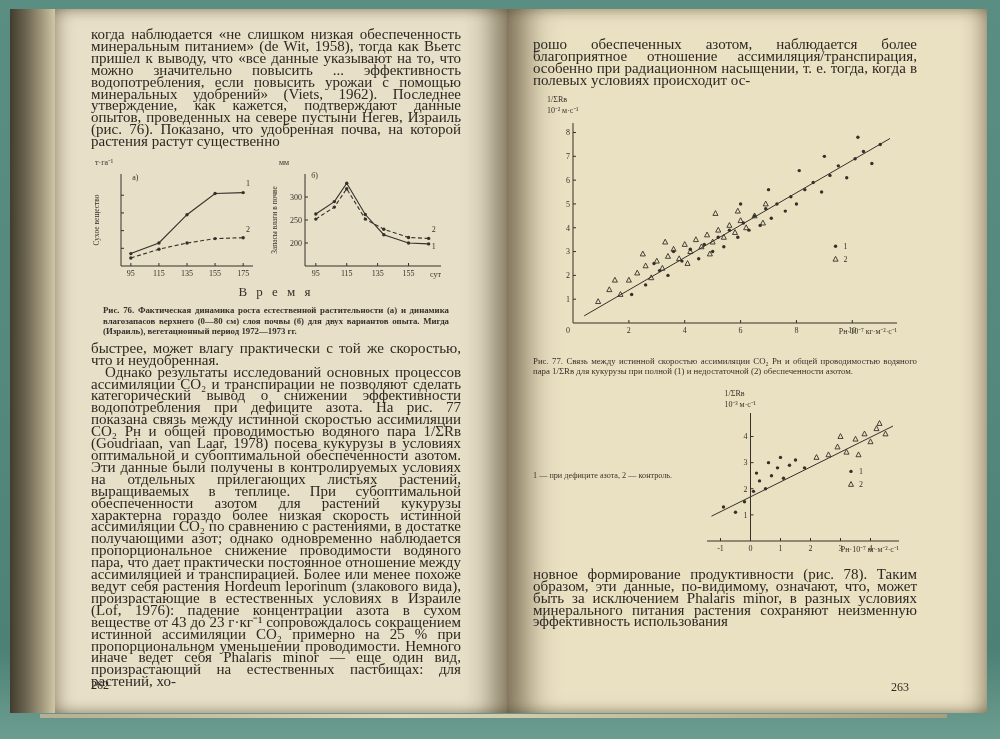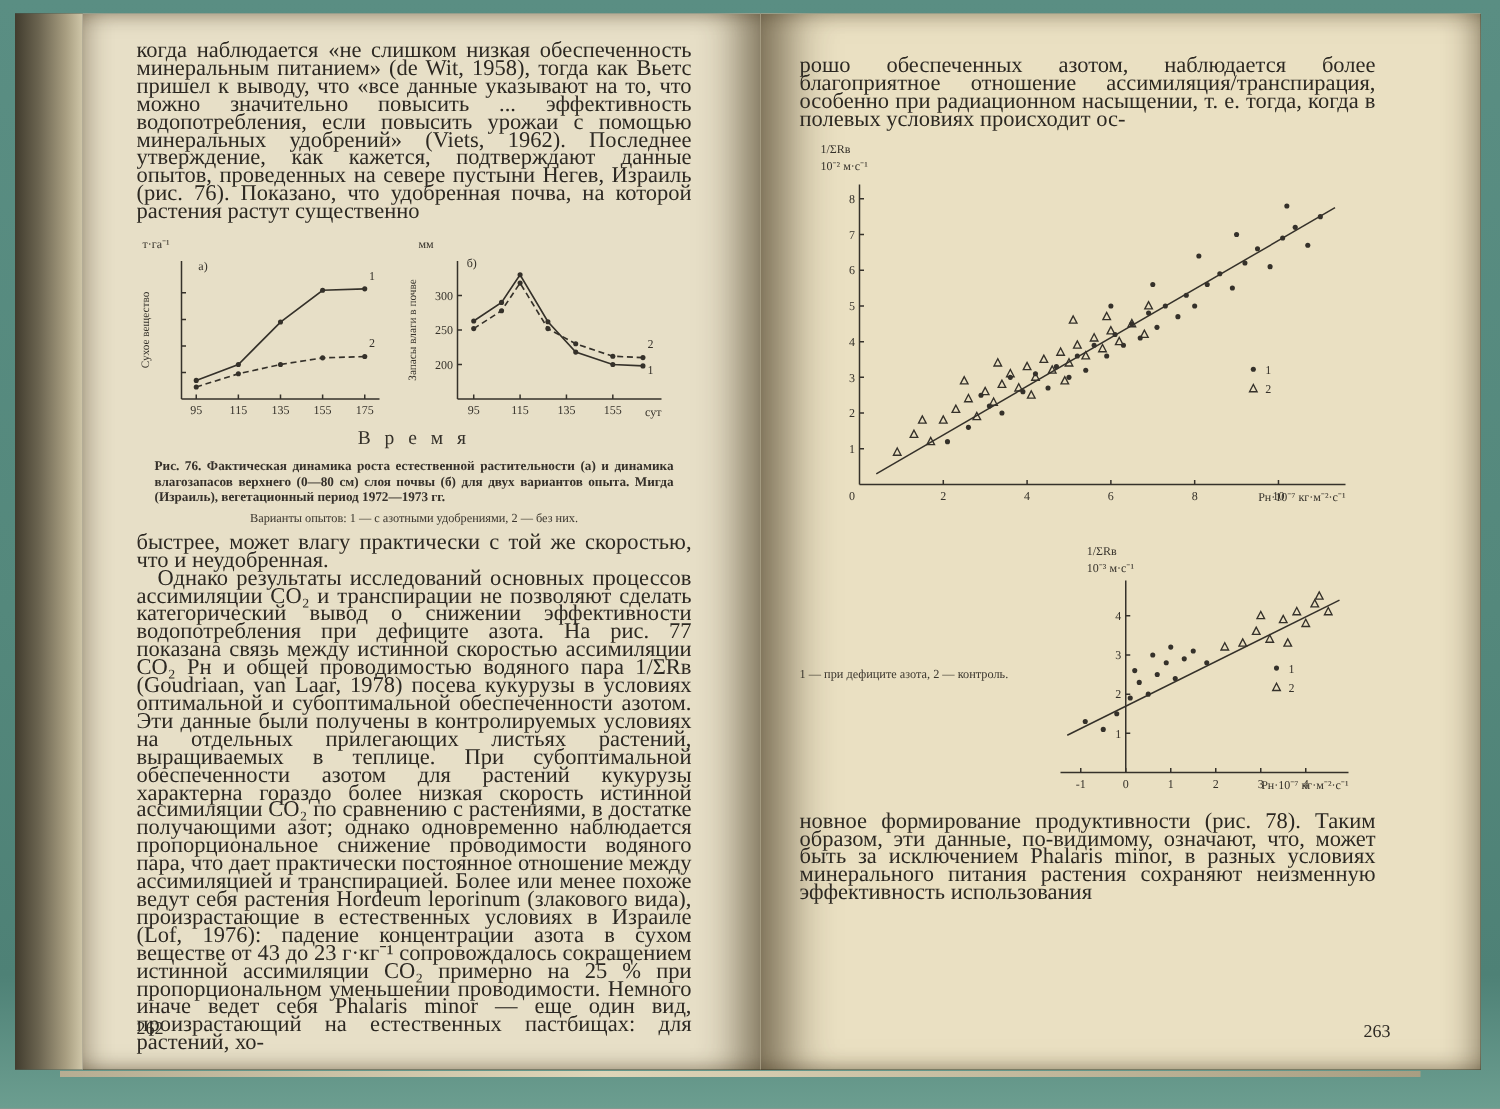--- a/index.html
+++ b/index.html
@@ -22,21 +22,21 @@
   .caption{font-size:8.8px;line-height:10.6px;text-align:justify;color:#35302a;margin:5px 0 0 0;}
   .fig76 .caption{padding:0 12px;font-weight:bold;}
   .note{font-size:8.2px;line-height:10px;text-align:center;color:#3a352d;margin:4px 0 6px 0;}
   .chart-center{display:flex;justify-content:center;margin:6px 0 2px 0;}
   .fig78-row{display:flex;align-items:center;gap:8px;margin:10px 0 4px 0;}
   .fig78-capblock{width:152px;flex:none;}
   .fig78-capblock .caption{text-align:justify;}
   .fig78-capblock .note{text-align:left;margin-top:6px;}
   .page-num{position:absolute;font-size:12px;color:#2c2822;}
   .page-num.pn-left{left:36px;bottom:20px;}
-  .page-num.pn-right{right:60px;bottom:18px;}
+  .page-num.pn-right{right:78px;bottom:18px;}
   svg.chart{display:block;}
   .tk{font-family:"Liberation Serif",serif;font-size:8px;fill:#35312a;}
   .small{font-size:7.5px;}
 </style>
 </head>
 <body>
 
 <div class="book">
   <div class="edge-stack"></div>
 
@@ -121,21 +121,20 @@
                 <text x="162.72727272727272" y="75.96000000000001" class="tk">2</text>
                 <text x="162.72727272727272" y="93.44" class="tk">1</text>
                 <text x="10" y="9" class="tk">мм</text>
                 <text x="172" y="121" text-anchor="end" class="tk">сут</text>
                 <text x="8" y="64" text-anchor="middle" class="tk small" transform="rotate(-90 8 64)">Запасы влаги в почве</text>
               </svg>
             </div>
         </div>
         <div class="time-label">В р е м я</div>
         <figcaption class="caption">Рис. 76. Фактическая динамика роста естественной растительности (а) и динамика влагозапасов верхнего (0—80 см) слоя почвы (б) для двух вариантов опыта. Мигда (Израиль), вегетационный период 1972—1973 гг.</figcaption>
-        <div class="note">Варианты опытов: 1 — с азотными удобрениями, 2 — без них.</div>
       </figure>
 
       <p class="body-text">быстрее, может влагу практически с той же скоростью, что и неудобренная.</p>
       <p class="body-text indent">Однако результаты исследований основных процессов ассимиляции CO₂ и транспирации не позволяют сделать категорический вывод о снижении эффективности водопотребления при дефиците азота. На рис. 77 показана связь между истинной скоростью ассимиляции CO₂ Pн и общей проводимостью водяного пара 1/ΣRв (Goudriaan, van Laar, 1978) посева кукурузы в условиях оптимальной и субоптимальной обеспеченности азотом. Эти данные были получены в контролируемых условиях на отдельных прилегающих листьях растений, выращиваемых в теплице. При субоптимальной обеспеченности азотом для растений кукурузы характерна гораздо более низкая скорость истинной ассимиляции CO₂ по сравнению с растениями, в достатке получающими азот; однако одновременно наблюдается пропорциональное снижение проводимости водяного пара, что дает практически постоянное отношение между ассимиляцией и транспирацией. Более или менее похоже ведут себя растения Hordeum leporinum (злакового вида), произрастающие в естественных условиях в Израиле (Lof, 1976): падение концентрации азота в сухом веществе от 43 до 23 г·кг⁻¹ сопровождалось сокращением истинной ассимиляции CO₂ примерно на 25 % при пропорциональном уменьшении проводимости. Немного иначе ведет себя Phalaris minor — еще один вид, произрастающий на естественных пастбищах: для растений, хо-</p>
 
       <div class="page-num pn-left">262</div>
     </div>
   </div>
 
   <div class="page page-right">
@@ -252,20 +251,21 @@
               <text x="8" y="9" class="tk">1/ΣRв</text>
               <text x="8" y="20" class="tk">10⁻² м·с⁻¹</text>
               <text x="358" y="241" text-anchor="end" class="tk">Pн·10⁻⁷ кг·м⁻²·с⁻¹</text>
               <circle cx="296.55172413793105" cy="153.1904761904762" r="1.7" fill="#35312a"></circle>
               <text x="304.55172413793105" y="156.1904761904762" class="tk">1</text>
               <path d="M296.55172413793105 163.3154761904762L294.0217241379311 168.14547619047622L299.081724137931 168.14547619047622Z" fill="none" stroke="#35312a" stroke-width="0.9"></path>
               <text x="304.55172413793105" y="169.1904761904762" class="tk">2</text>
             </svg>
           </div>
       </div>
+      <div class="caption">Рис. 77. Связь между истинной скоростью ассимиляции CO₂ Pн и общей проводимостью водяного пара 1/ΣRв для кукурузы при полной (1) и недостаточной (2) обеспеченности азотом.</div>
 
       <div class="fig78-row">
         <div class="fig78-capblock">
           <div class="note">1 — при дефиците азота, 2 — контроль.</div>
         </div>
         <div>
             <svg width="218" height="178" class="chart">
               <line x1="14" y1="154" x2="206" y2="154" stroke="#35312a" stroke-width="1"></line>
               <line x1="57.49999999999999" y1="154" x2="57.49999999999999" y2="26" stroke="#35312a" stroke-width="1"></line>
               <line x1="27.499999999999996" y1="154" x2="27.499999999999996" y2="151" stroke="#35312a" stroke-width="1"></line>

